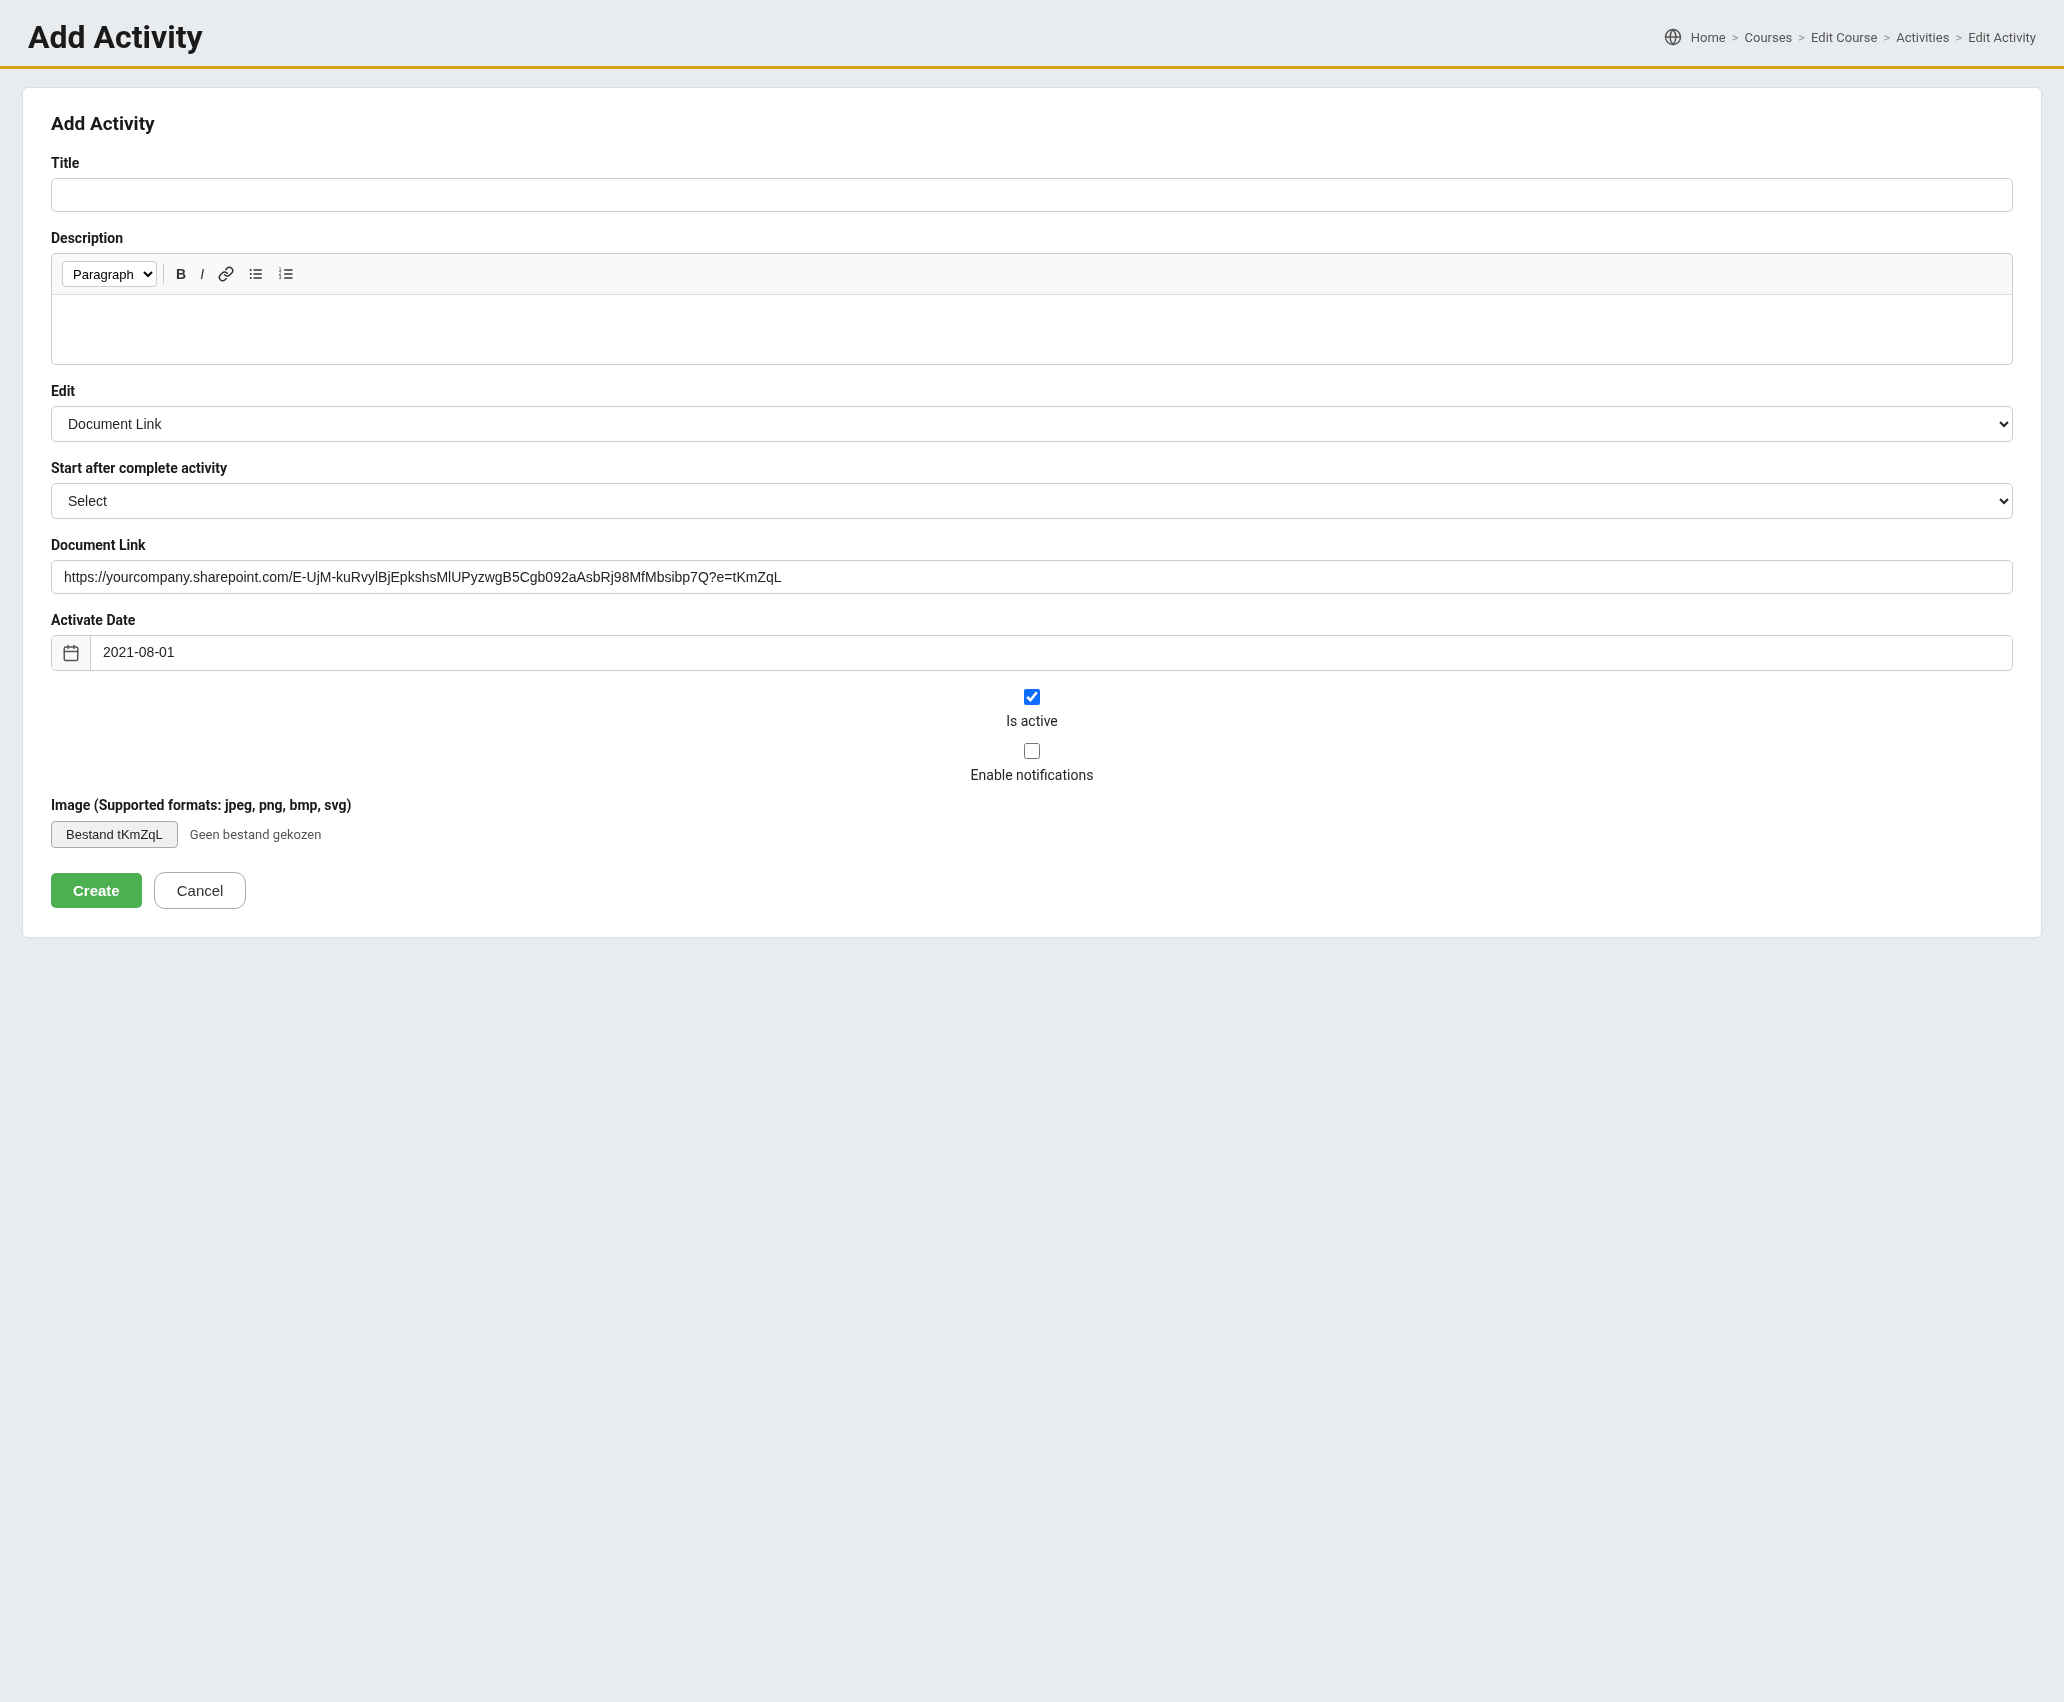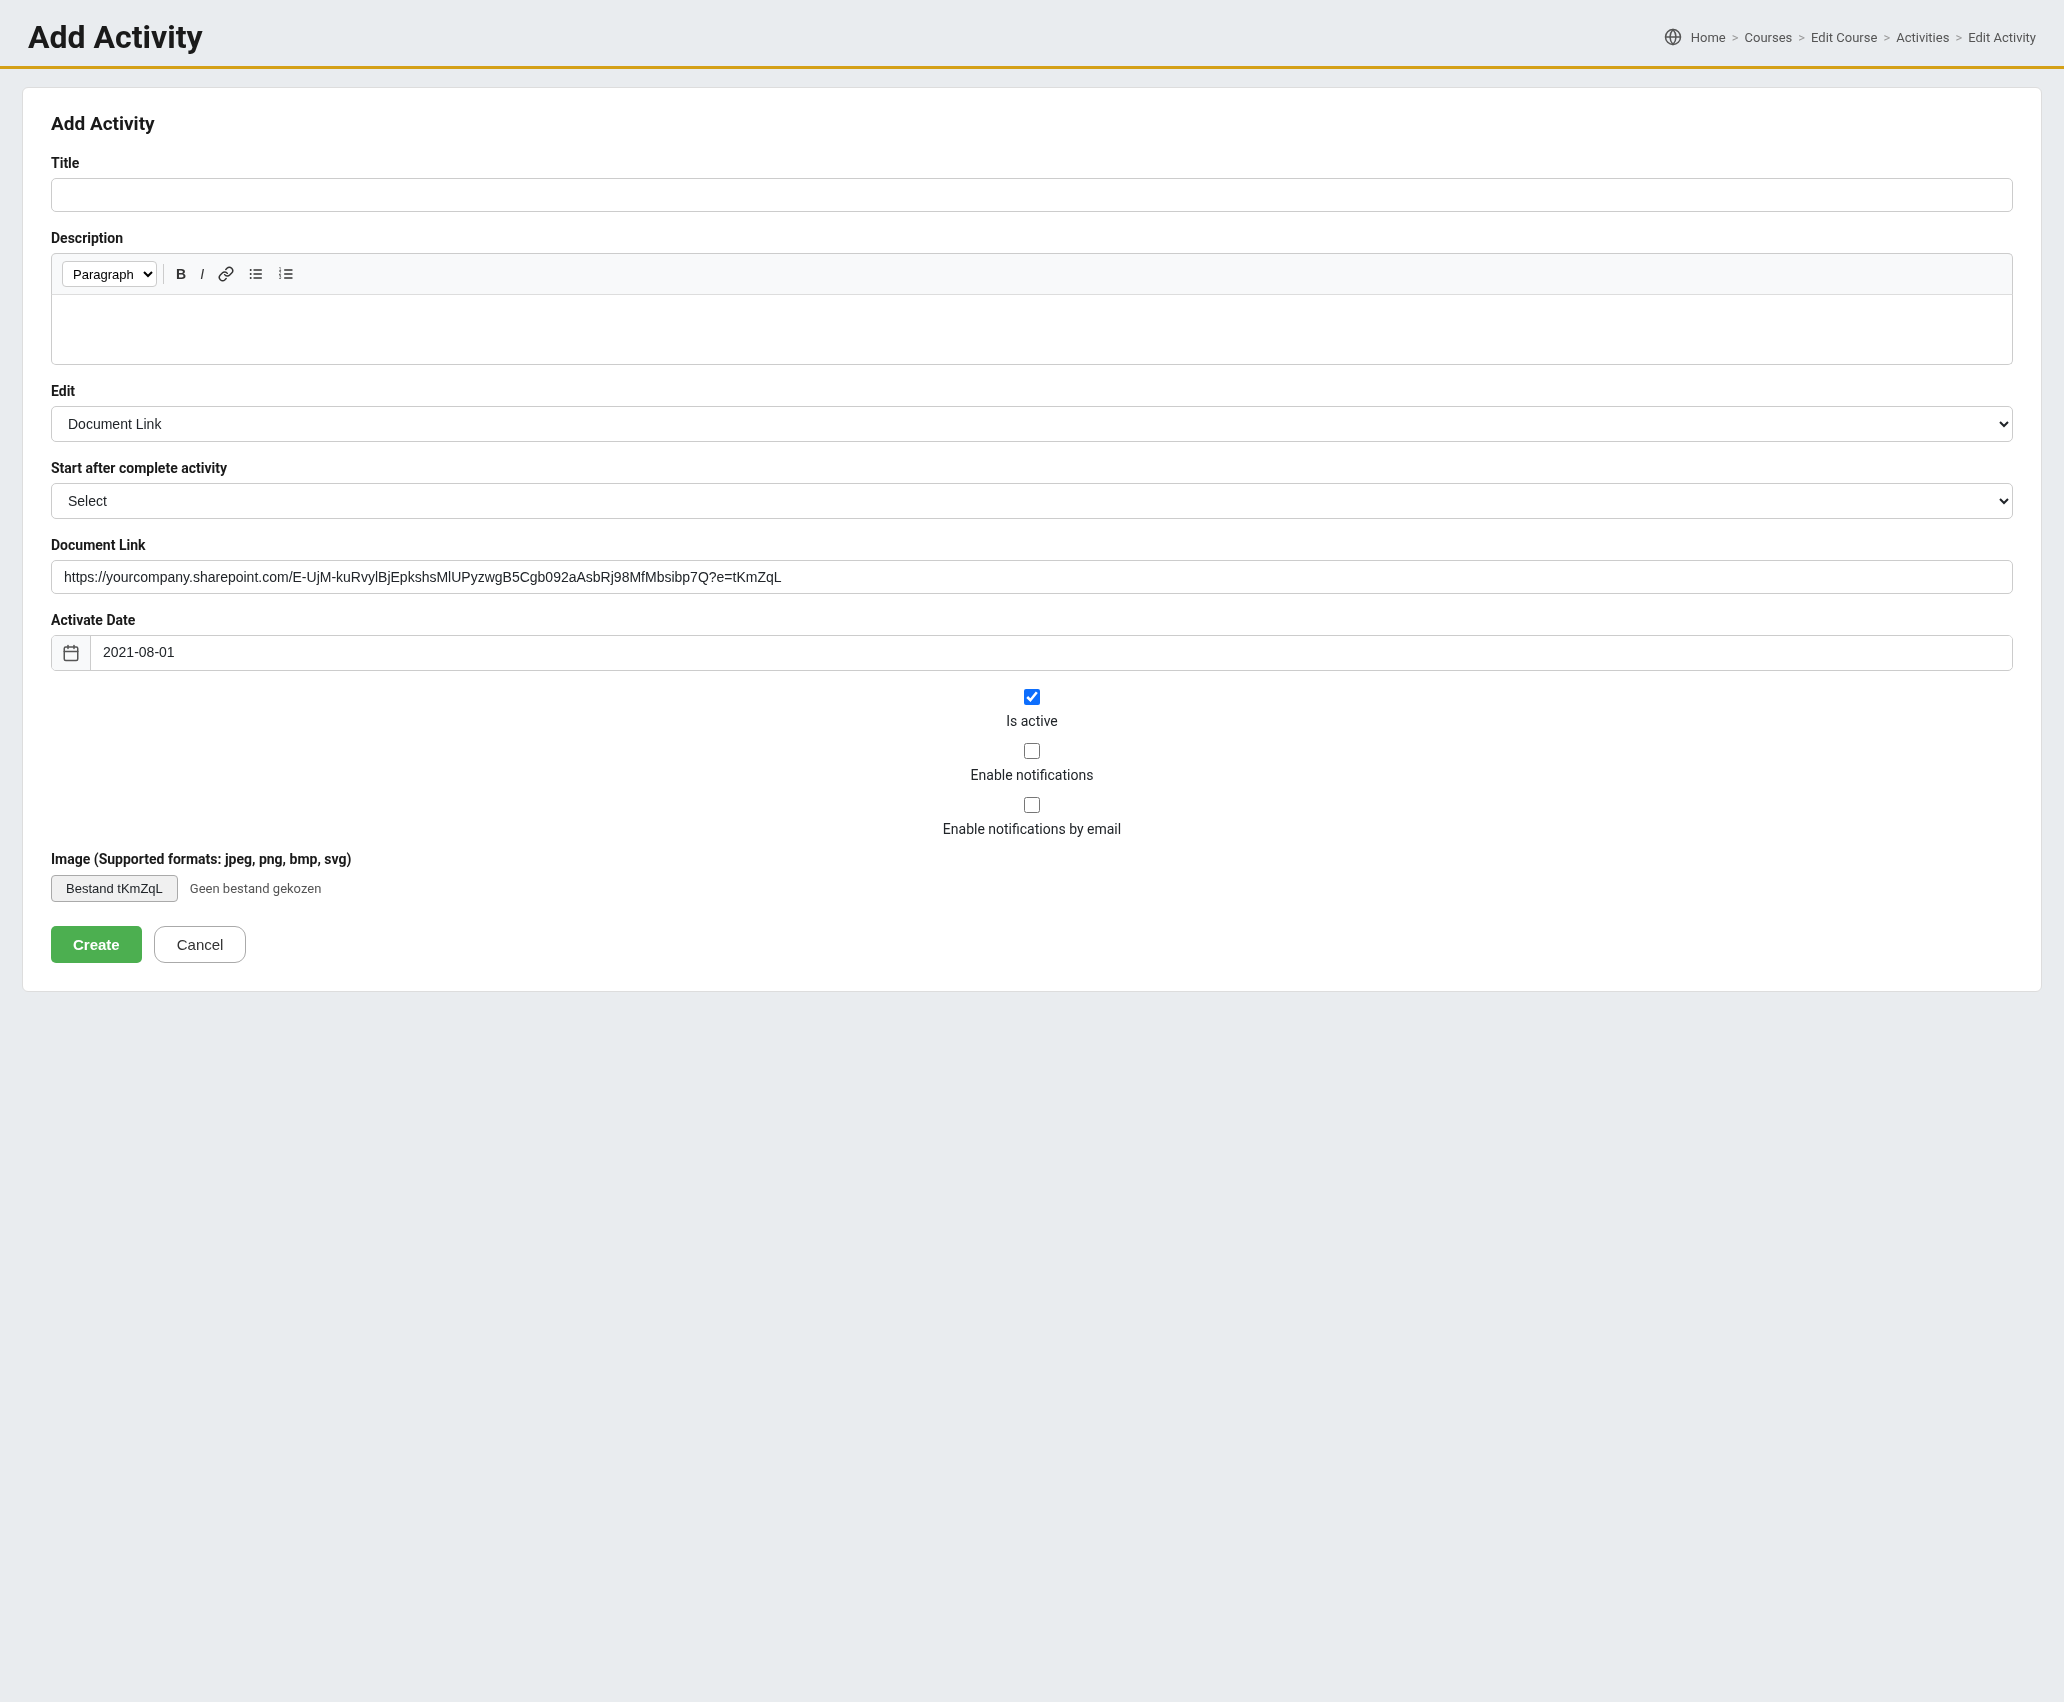--- a/index.html
+++ b/index.html
@@ -191,20 +191,21 @@
       color: #212529;
     }
     .file-name {
       font-size: 13px;
       color: #555;
     }
     .form-actions {
       display: flex;
       gap: 12px;
       margin-top: 24px;
+      align-items: center;
     }
     .btn-create {
       padding: 9px 22px;
       background: #4caf50;
       color: #fff;
       border: none;
       border-radius: 5px;
       font-size: 15px;
       font-weight: 600;
       cursor: pointer;
@@ -334,24 +335,20 @@
     <div class="checkbox-group">
       <input type="checkbox" id="is-active" checked="" style="">
       <label for="is-active" class="checkbox-label">Is active</label>
     </div>
 
     <div class="checkbox-group">
       <input type="checkbox" id="enable-notifications" style="">
       <label for="enable-notifications" class="checkbox-label">Enable notifications</label>
     </div>
 
-    <div class="checkbox-group">
-      <input type="checkbox" id="enable-notifications-email" style="">
-      <label for="enable-notifications-email" class="checkbox-label">Enable notifications by email</label>
-    </div>
 
     <div class="form-group">
       <label class="form-label">Image (Supported formats: jpeg, png, bmp, svg)</label>
       <div class="file-input-wrapper">
         <button class="file-btn">Bestand tKmZqL</button>
         <span class="file-name">Geen bestand gekozen</span>
 
       </div>
     </div>
 

